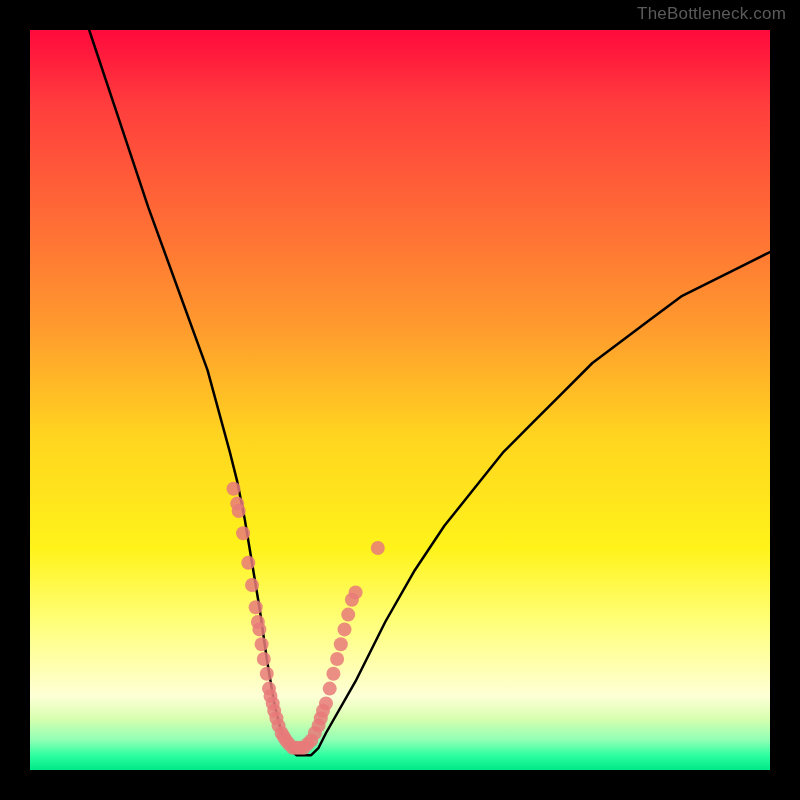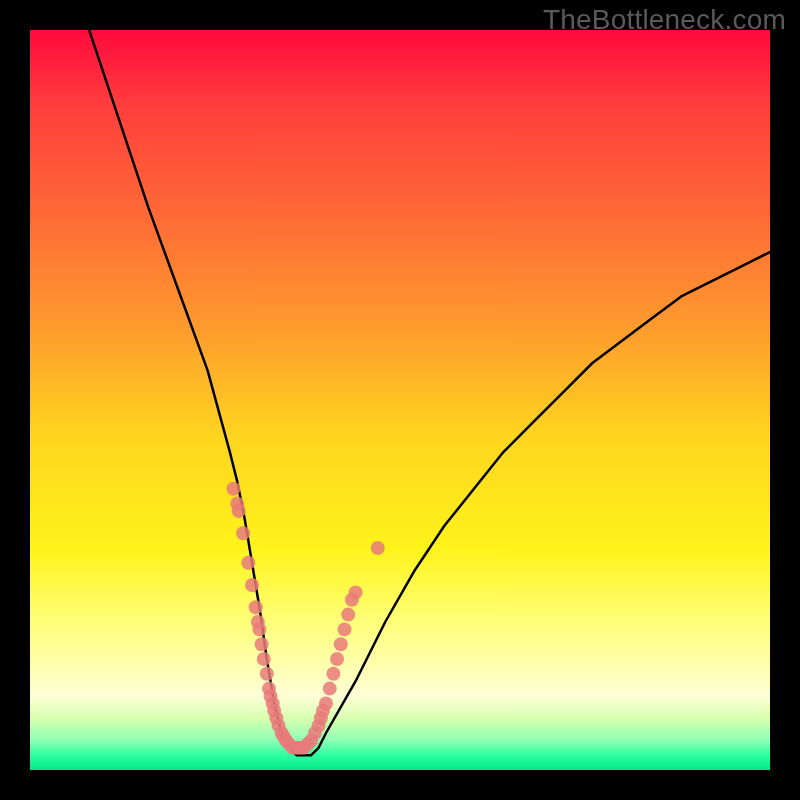--- a/index.html
+++ b/index.html
@@ -37,21 +37,21 @@
       #8effb4 96%,
       #2effa0 98%,
       #00e888 100%
     );
   }
   .watermark {
     position: absolute;
     top: 4px;
     right: 14px;
     color: #5a5a5a;
-    font-size: 28px;
+    font-size: 17px;
     font-weight: 500;
     letter-spacing: 0.2px;
   }
   svg {
     position: absolute;
     left: 0;
     top: 0;
   }
 </style>
 </head>

